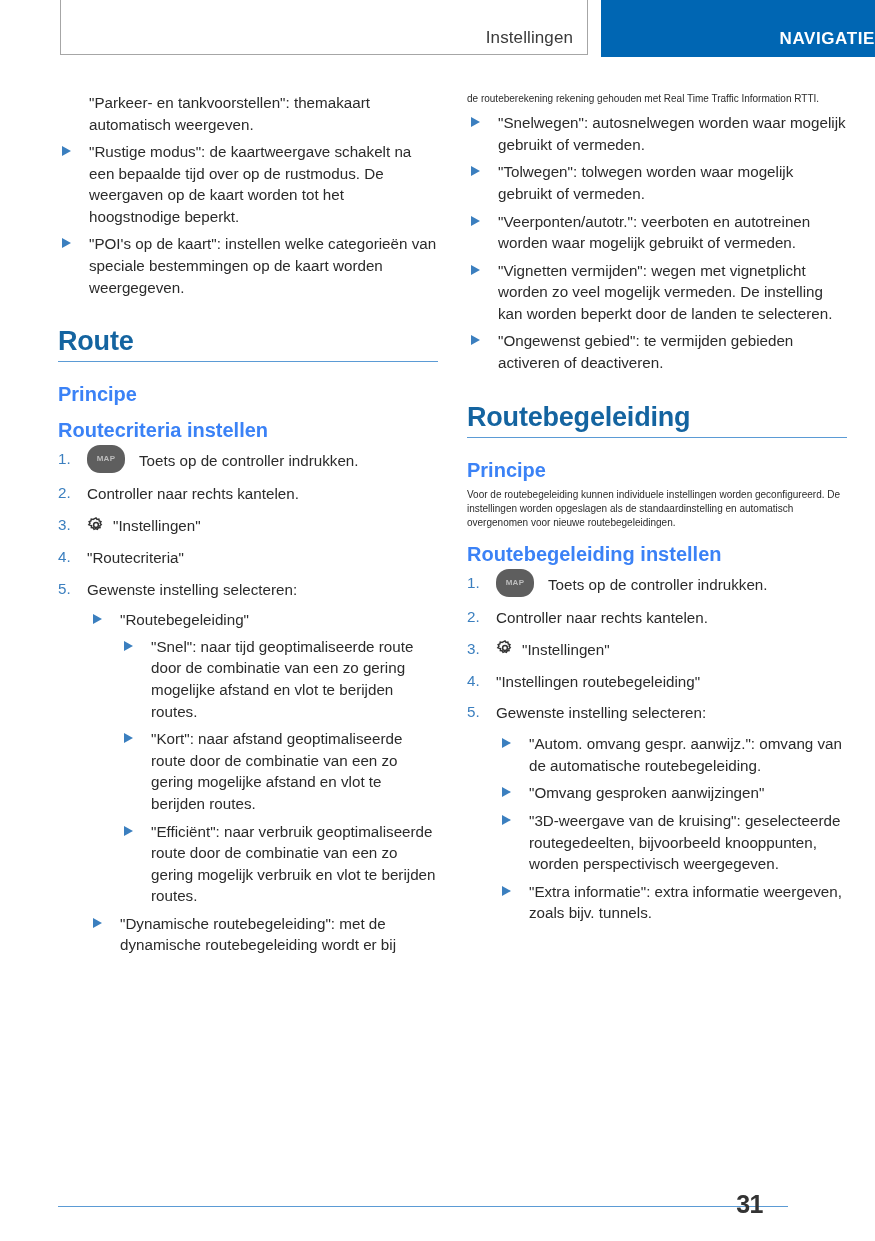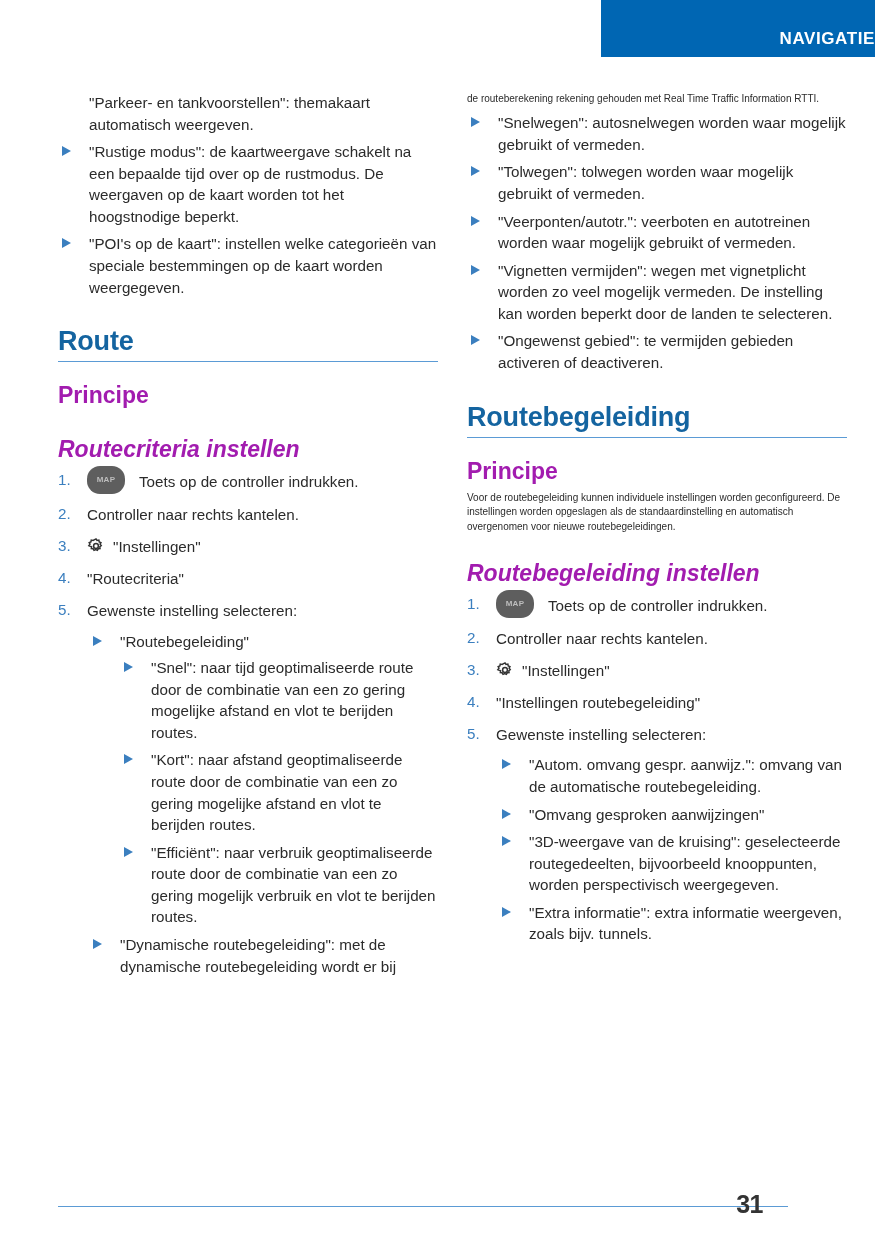--- a/index.html
+++ b/index.html
@@ -81,27 +81,27 @@
     padding: 0 0 4px 0;
     line-height: 1.15;
     letter-spacing: -0.2px;
   }
   h1.chapter + .rule {
     border-top: 1.6px solid #5b9bd5;
     margin: 0 0 20px 0;
     width: 100%;
   }
   h2.sub {
-    font-size: 23px;
-    font-weight: bold;
-    color: #a21caf;
+    font-size: 20px;
+    font-weight: bold;
+    color: #3b82f6;
     margin: 0 0 6px 0;
     line-height: 1.2;
   }
-  h2.sub.spaced { margin-top: 26px; font-style: italic; }
+  h2.sub.spaced { margin-top: 12px; }
   p.body {
     margin: 0 0 4px 0;
     font-size: 10px;
     line-height: 1.42;
     color: #2b2b2b;
   }
 
   
   ul.tri {
     list-style: none;
@@ -216,20 +216,23 @@
     font-size: 25px;
     font-weight: bold;
     color: #333333;
     letter-spacing: -0.5px;
   }
 </style>
 </head>
 <body>
 
 <div class="header">
+  <div class="header-tab-left">
+    <div class="header-tab-left-label">Instellingen</div>
+  </div>
   <div class="header-tab-right">
     <div class="header-tab-right-label">NAVIGATIE</div>
   </div>
 </div>
 
 <div class="col col-left">
 
   <ul class="tri">
     <li class="nomarker">
       

